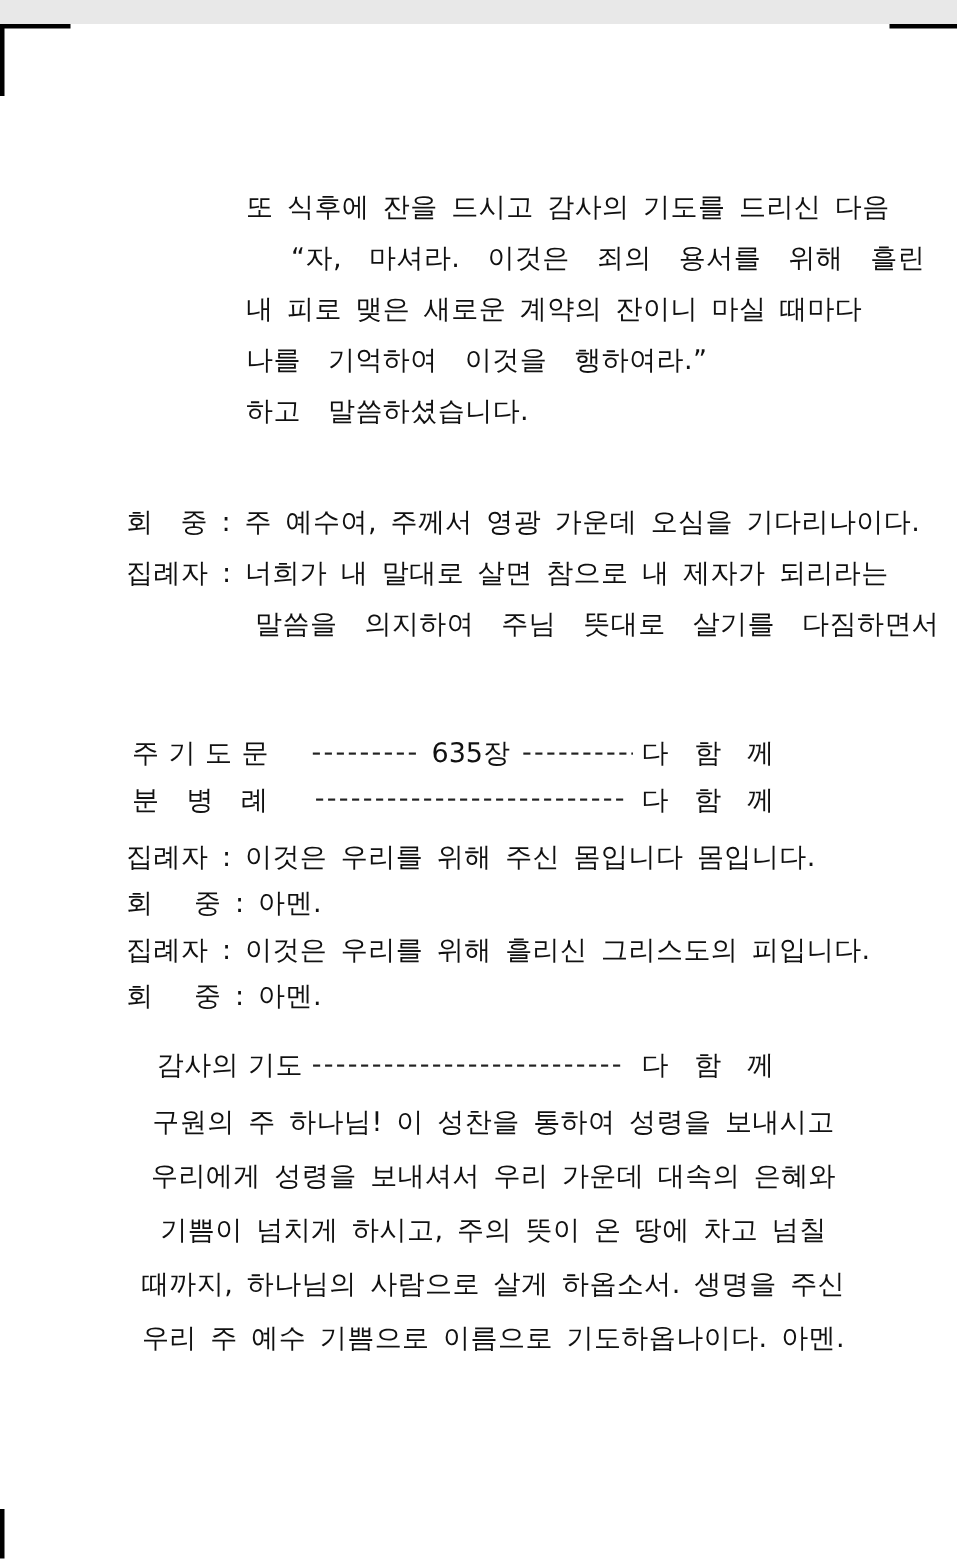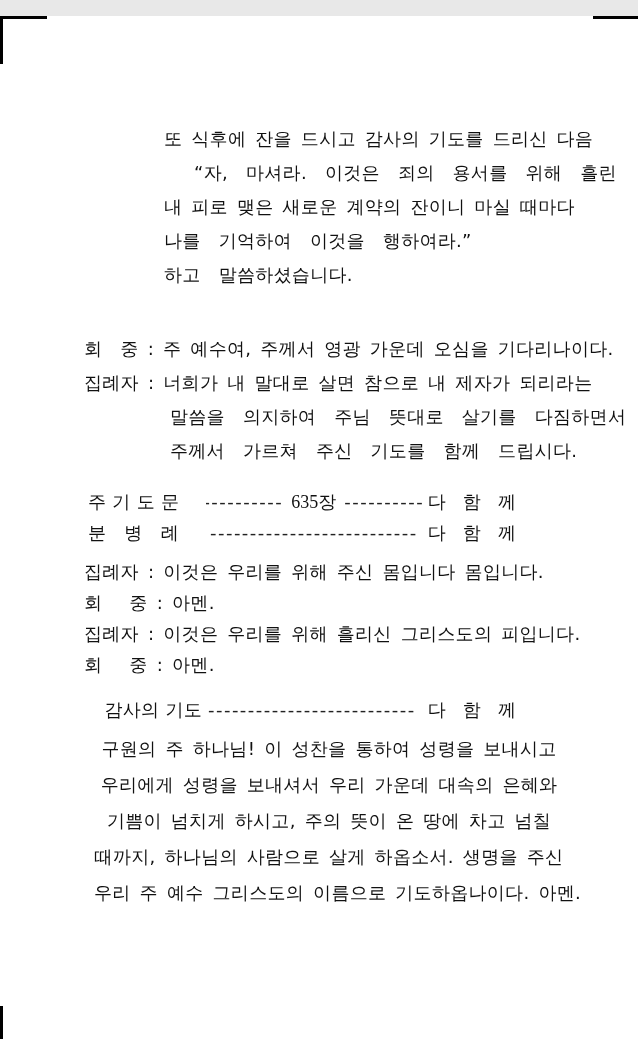--- a/index.html
+++ b/index.html
@@ -36,21 +36,21 @@
   
   .order-block { left: 88px; top: 470px; width: 428px; }
   .thanks-head-block { left: 84px; top: 678px; width: 432px; text-align: right; }
   .order-row { display: flex; align-items: center; height: 31px; }
   .order-label { width: 118px; white-space: pre; letter-spacing: 0.3px; }
   .order-middle {
     flex: 1; display: flex; justify-content: center; align-items: center;
     gap: 8px; overflow: hidden;
   }
   .dashes { letter-spacing: 1.5px; color: #222222; white-space: nowrap; }
-  .hymn { white-space: pre; font-family: Liberation Serif, serif; }
+  .hymn { white-space: pre; }
   .performer { white-space: pre; margin-left: 6px; }
 
   
   .prayer-block { left: 94px; top: 715px; line-height: 36px; width: 470px; text-align: center; }
 </style>
 </head>
 <body>
 
 <div class="page">
 
@@ -64,21 +64,20 @@
     <div class="line indent">“자,  마셔라.  이것은  죄의  용서를  위해  흘린</div>
     <div class="line">내 피로 맺은 새로운 계약의 잔이니 마실 때마다</div>
     <div class="line">나를  기억하여  이것을  행하여라.”</div>
     <div class="line">하고  말씀하셨습니다.</div>
   </div>
 
   <div class="block pledge-block">
     <div class="line">회  중 : 주 예수여, 주께서 영광 가운데 오심을 기다리나이다.</div>
     <div class="line">집례자 : 너희가 내 말대로 살면 참으로 내 제자가 되리라는</div>
     <div class="line cont">말씀을  의지하여  주님  뜻대로  살기를  다짐하면서</div>
-    <div class="line cont">주께서  가르쳐  주신  기도를  함께  드립시다.</div>
   </div>
 
   <div class="block order-block">
     <div class="order-row">
       <span class="order-label">주 기 도 문</span>
       <span class="order-middle">
         <span class="dashes">----------</span>
         <span class="hymn">635장</span>
         <span class="dashes">----------</span>
       </span>
@@ -108,16 +107,16 @@
       </span>
       <span class="performer">다   함   께</span>
     </div>
   </div>
 
   <div class="block prayer-block">
     <div class="line">구원의 주 하나님! 이 성찬을 통하여 성령을 보내시고</div>
     <div class="line">우리에게 성령을 보내셔서 우리 가운데 대속의 은혜와</div>
     <div class="line">기쁨이 넘치게 하시고, 주의 뜻이 온 땅에 차고 넘칠</div>
     <div class="line">때까지, 하나님의 사람으로 살게 하옵소서. 생명을 주신</div>
-    <div class="line">우리 주 예수 그리스도의 이름으로 기도하옵나이다. 아멘.</div>
+    <div class="line">우리 주 예수 기쁨으로 이름으로 기도하옵나이다. 아멘.</div>
   </div>
 
 </div>
 
 </body></html>

